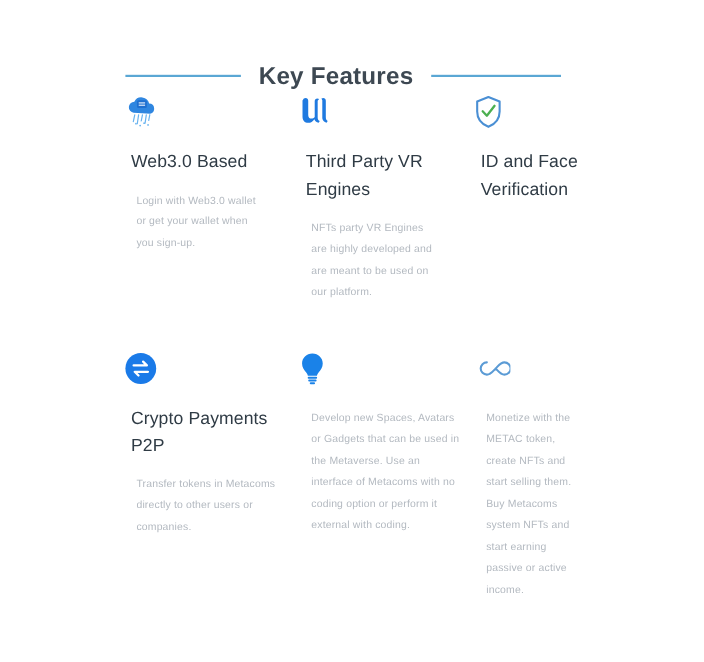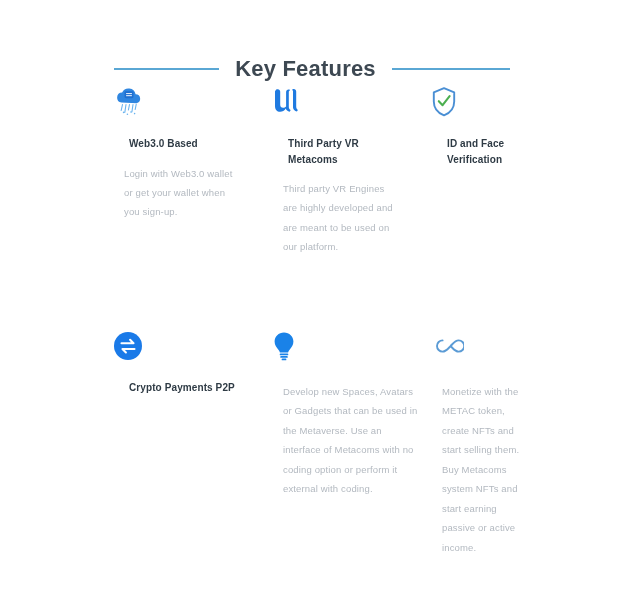--- a/index.html
+++ b/index.html
@@ -61,43 +61,43 @@
     display: grid;
     grid-template-columns: 159px 159px 106px;
     column-gap: 0;
   }
   .grid .col-1 { width: 134px; }
   .grid .col-2 { width: 134px; }
   .grid .col-3 { width: 106px; }
 
   .row-2 {
     position: absolute;
-    top: 330px;
+    top: 319px;
     left: 112px;
     width: 424px;
     display: grid;
     grid-template-columns: 159px 159px 106px;
   }
 
   .feature { position: relative; }
 
   .feature-icon {
     height: 40px;
     display: flex;
     align-items: flex-start;
     margin-bottom: 10px;
   }
   .feature-icon svg { display: block; }
 
   .feature-title {
-    font-size: 10px;
-    font-weight: 700;
+    font-size: 16px;
+    font-weight: 400;
     color: #2f3b45;
     line-height: 1.55;
-    margin: 0 0 12px 17px;
+    margin: 0 0 12px 7px;
     letter-spacing: 0.1px;
   }
   .feature-text {
     font-size: 9.5px;
     font-weight: 400;
     color: #b3b9c0;
     line-height: 2.05;
     margin: 12px;
     letter-spacing: 0.15px;
   }
@@ -141,22 +141,22 @@
       <p class="feature-text">Login with Web3.0 wallet or get your wallet when you sign-up.</p>
     </div>
 
     <div class="feature col-2">
       <div class="feature-icon">
         <svg width="30" height="32" viewBox="0 0 30 32" aria-hidden="true">
           <path d="M5.2 3.6c1.9-1.1 4.0-.2 4.0 2.0v12.9c0 2.1 1.1 3.3 2.9 3.3 1.2 0 2.2-.5 3.0-1.4V6.0c0-2.3 2.1-3.2 4.0-2.1l-1.3 1.6v15.0c0 2.0.6 3.0 1.9 3.6l-1.0 1.6c-2.2-.5-3.4-1.6-3.9-3.3-1.4 2.1-3.3 3.3-5.6 3.3-3.2 0-5.2-2.2-5.2-5.8V5.3z" fill="#1f7ae0"></path>
           <path d="M21.2 3.5c1.9-1.1 4.0-.2 4.0 2.0v14.8c0 2.0.5 3.0 1.7 3.6l-1.0 1.6c-2.4-.6-3.6-1.9-3.9-4.0V5.2z" fill="#1f7ae0"></path>
         </svg>
       </div>
-      <h3 class="feature-title">Third Party VR Metacoms</h3>
-      <p class="feature-text">Third party VR Engines are highly developed and are meant to be used on our platform.</p>
+      <h3 class="feature-title">Third Party VR Engines</h3>
+      <p class="feature-text">NFTs party VR Engines are highly developed and are meant to be used on our platform.</p>
     </div>
 
     <div class="feature col-3">
       <div class="feature-icon">
         <svg width="28" height="32" viewBox="0 0 28 32" aria-hidden="true">
           <path d="M14 2.2 3.8 6.3v9.1c0 6.6 4.3 11.6 10.2 13.9 5.9-2.3 10.2-7.3 10.2-13.9V6.3z" fill="none" stroke="#4a8fd4" stroke-width="1.9" stroke-linejoin="round"></path>
           <path d="M8.8 15.2 12.6 19.2 19.6 10.2" fill="none" stroke="#4caf50" stroke-width="2.1" stroke-linecap="round" stroke-linejoin="round"></path>
         </svg>
       </div>
       <h3 class="feature-title">ID and Face Verification</h3>
@@ -168,20 +168,21 @@
 
     <div class="feature col-1">
       <div class="feature-icon">
         <svg width="32" height="32" viewBox="0 0 32 32" aria-hidden="true">
           <circle cx="16" cy="16" r="14" fill="#1a7ae8"></circle>
           <path d="M9.5 13.2h12.0l-3.4-3.4" fill="none" stroke="#ffffff" stroke-width="2.1" stroke-linecap="round" stroke-linejoin="round"></path>
           <path d="M22.5 19.0h-12.0l3.4 3.4" fill="none" stroke="#ffffff" stroke-width="2.1" stroke-linecap="round" stroke-linejoin="round"></path>
         </svg>
       </div>
       <h3 class="feature-title">Crypto Payments P2P</h3>
+      <p class="feature-text">Transfer tokens in Metacoms directly to other users or companies.</p>
     </div>
 
     <div class="feature col-2">
       <div class="feature-icon">
         <svg width="26" height="32" viewBox="0 0 26 32" aria-hidden="true">
           <path d="M13 2.4c-5.4 0-9.4 4.0-9.4 9.1 0 3.5 1.9 5.9 3.6 8.0.9 1.1 1.5 2.0 1.7 3.0h8.2c.2-1.0.8-1.9 1.7-3.0 1.7-2.1 3.6-4.5 3.6-8.0 0-5.1-4.0-9.1-9.4-9.1z" fill="#1a82e8"></path>
           <rect x="8.7" y="23.4" width="8.6" height="1.9" rx="0.9" fill="#1a82e8"></rect>
           <rect x="9.2" y="26.0" width="7.6" height="1.8" rx="0.9" fill="#1a82e8"></rect>
           <rect x="10.6" y="28.5" width="4.8" height="1.8" rx="0.9" fill="#1a82e8"></rect>
         </svg>

